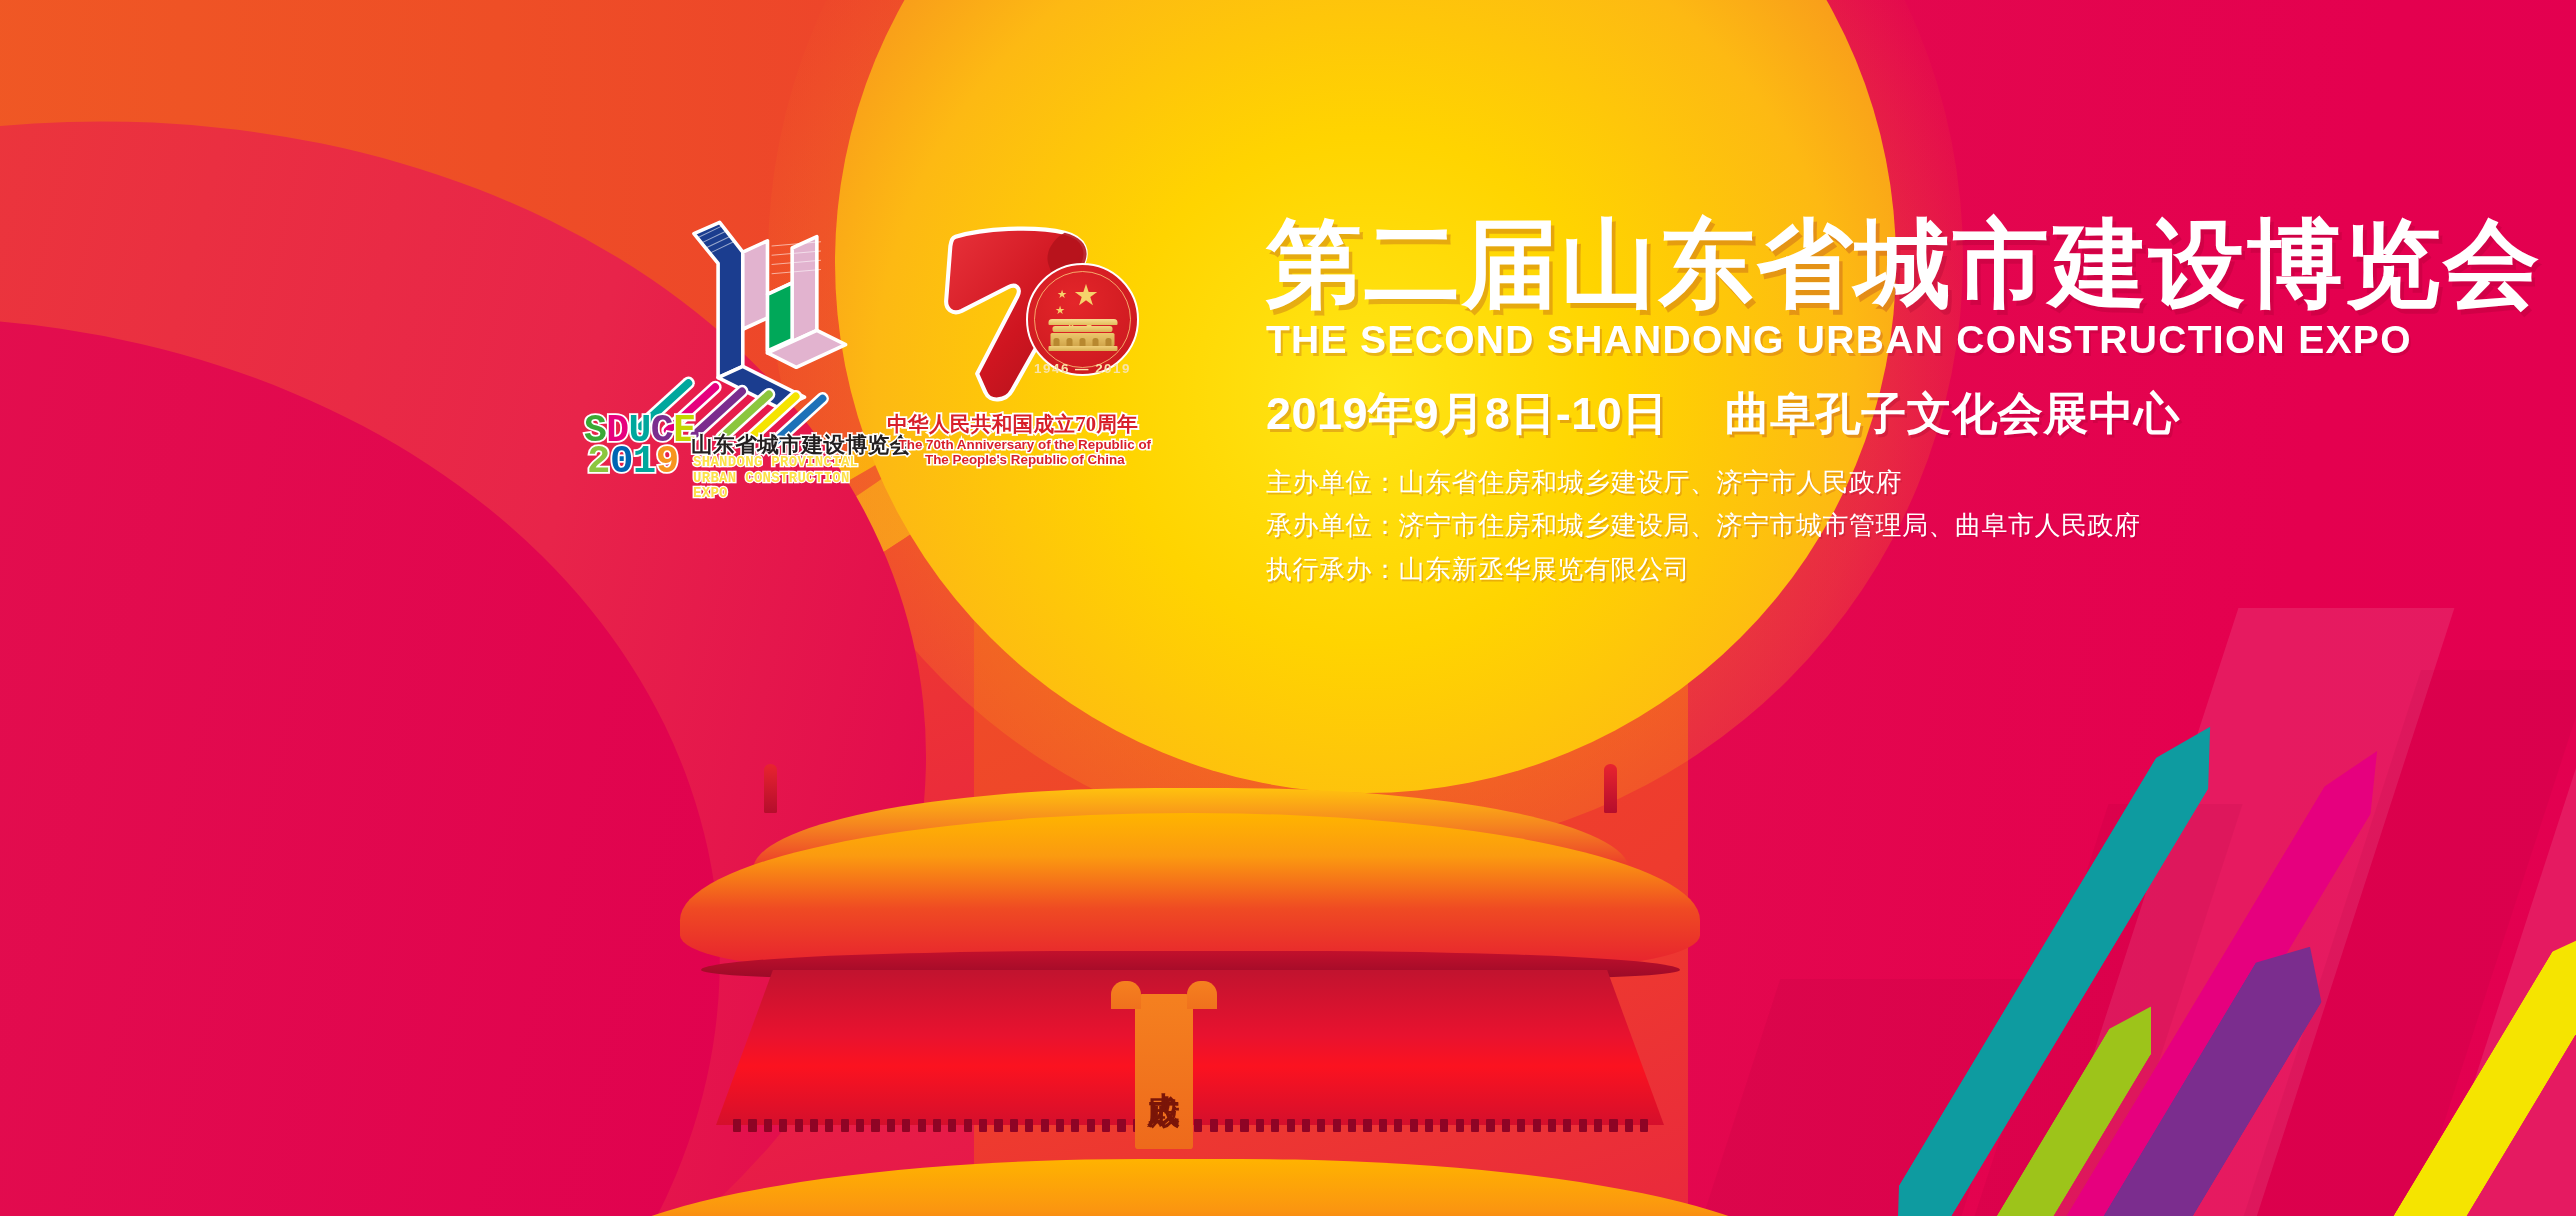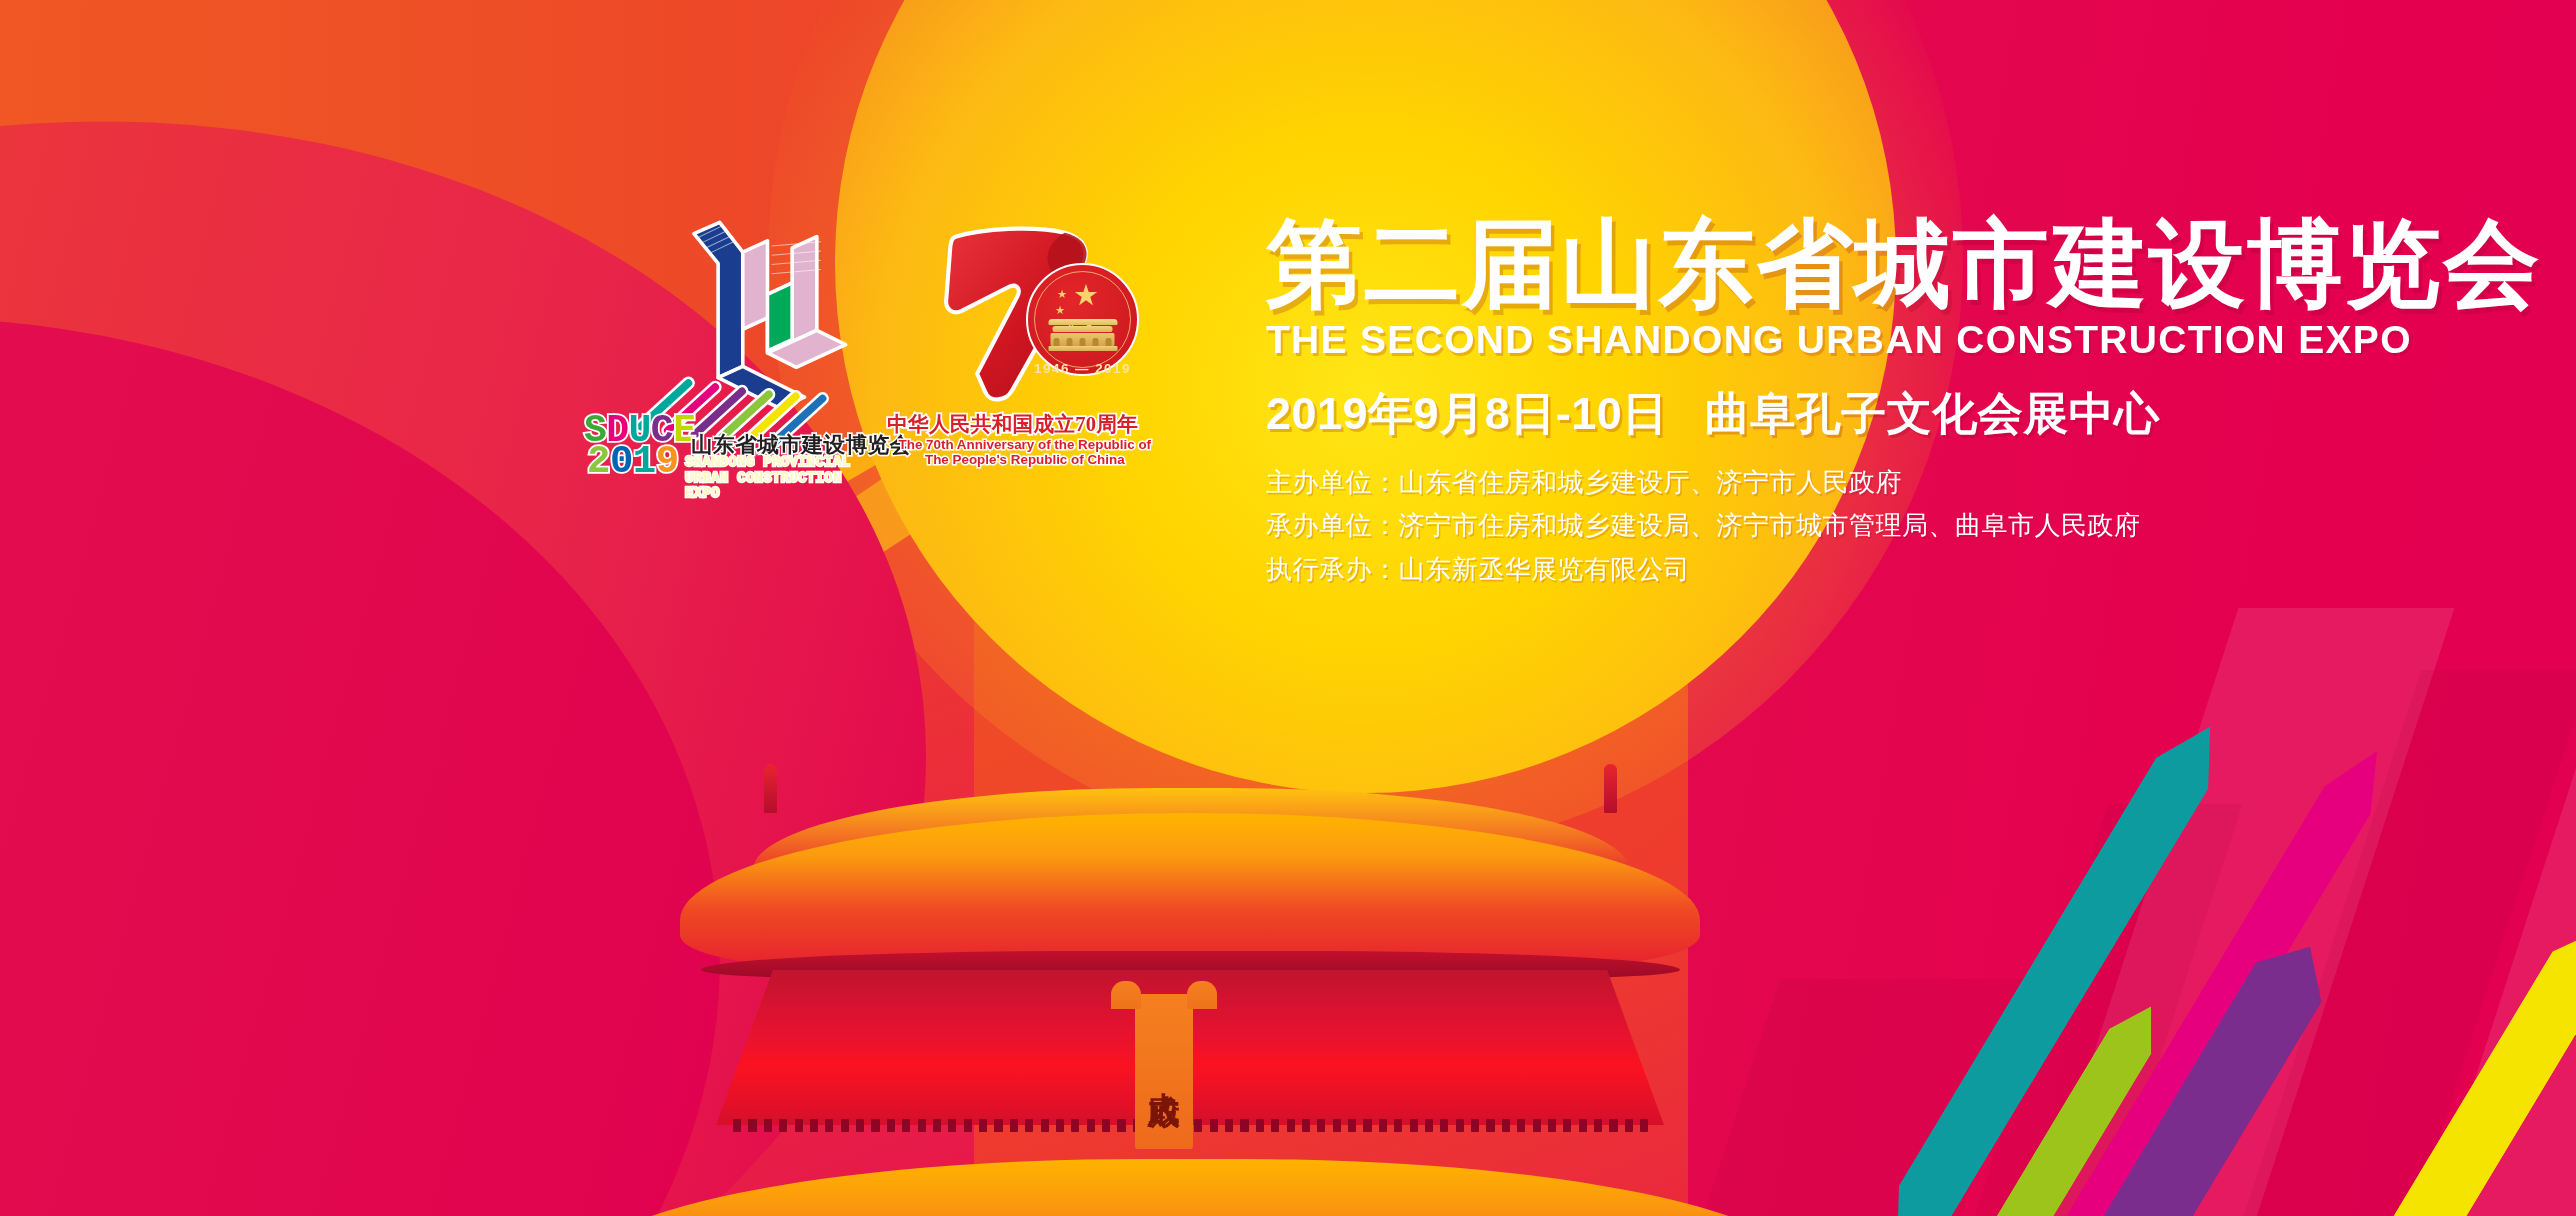--- a/index.html
+++ b/index.html
@@ -112,21 +112,21 @@
   #sduce{left:588px;top:212px;width:289px;height:282px;font-family:Liberation Mono, monospace;}
   .iso{position:absolute;}
   .sduce-word{position:absolute;left:-4.1px;top:202px;
     font-size:38px;font-weight:bold;letter-spacing:-0.5px;line-height:.92;
     -webkit-text-stroke:3.6px #fff;paint-order:stroke fill;white-space:nowrap;}
   .sduce-word2{position:absolute;left:-1px;top:233px;
     font-size:39px;font-weight:bold;letter-spacing:-0.5px;line-height:.92;
     -webkit-text-stroke:3.6px #fff;paint-order:stroke fill;white-space:nowrap;}
   .sduce-cn{position:absolute;left:103px;top:218px;font-size:21.6px;font-weight:bold;color:#231f20;
     -webkit-text-stroke:3.1px #fff;paint-order:stroke fill;letter-spacing:0.5px;white-space:nowrap;}
-  .sduce-en{position:absolute;left:97px;top:243px;font-size:14px;font-weight:bold;color:#fef9c3;
+  .sduce-en{position:absolute;left:105px;top:243px;font-size:14px;font-weight:bold;color:#fde047;
     -webkit-text-stroke:2.6px #fff;paint-order:stroke fill;letter-spacing:0.3px;line-height:1.12;width:175px;}
 
   
   #anniv{left:879px;top:205px;width:289px;height:289px;}
   .emblem{position:absolute;left:147px;top:58px;width:113px;height:113px;border-radius:50%;
     background:radial-gradient(circle at 42% 35%,#e4262a,#c7161d);
     border:2.1px solid #fff;}
   .emblem .ring{position:absolute;inset:5.7px;border:1px solid rgba(255,214,130,.75);border-radius:50%;}
   .star{position:absolute;color:#f6d36b;line-height:1;}
   .gate{position:absolute;left:50%;bottom:23px;transform:translateX(-50%);width:69px;}
@@ -146,21 +146,21 @@
 
   
   #titleblock{left:1266px;top:215px;width:1546px;}
   .t-cn{font-size:96px;font-weight:bold;color:#fff;letter-spacing:2.1px;line-height:1.02;
     text-shadow:3.6px 4.6px 0 rgba(140,0,40,.22);white-space:nowrap;
     font-family:"Liberation Sans","DejaVu Sans",sans-serif;}
   .t-en{margin-top:5.2px;font-size:39px;font-weight:bold;color:#fff;letter-spacing:1.3px;
     text-shadow:2.1px 2.6px 0 rgba(140,0,40,.20);white-space:nowrap;}
   .t-date{margin-top:21.6px;font-size:45px;font-weight:bold;color:#fff;letter-spacing:0.5px;
     text-shadow:2.6px 3.1px 0 rgba(140,0,40,.22);white-space:nowrap;}
-  .t-date .venue{margin-left:37px;}
+  .t-date .venue{margin-left:57px;}
   .org{margin-top:17.5px;font-size:26px;color:#fff;letter-spacing:0.5px;line-height:1.66;
     text-shadow:1.5px 2.1px 0 rgba(140,0,40,.18);white-space:nowrap;}
 </style>
 </head>
 <body>
 
 <div id="stage" class="nosel">
 
   <div class="abs" id="bg-base"></div>
   <div class="abs" id="bg-right"></div>

